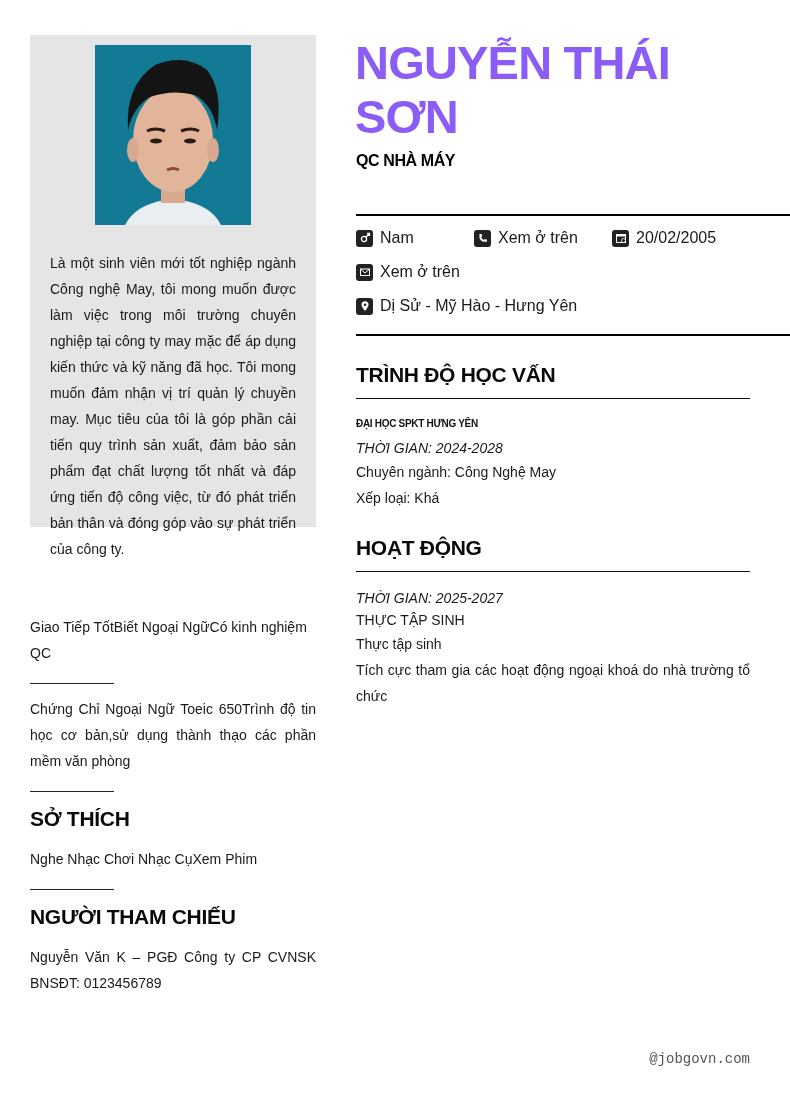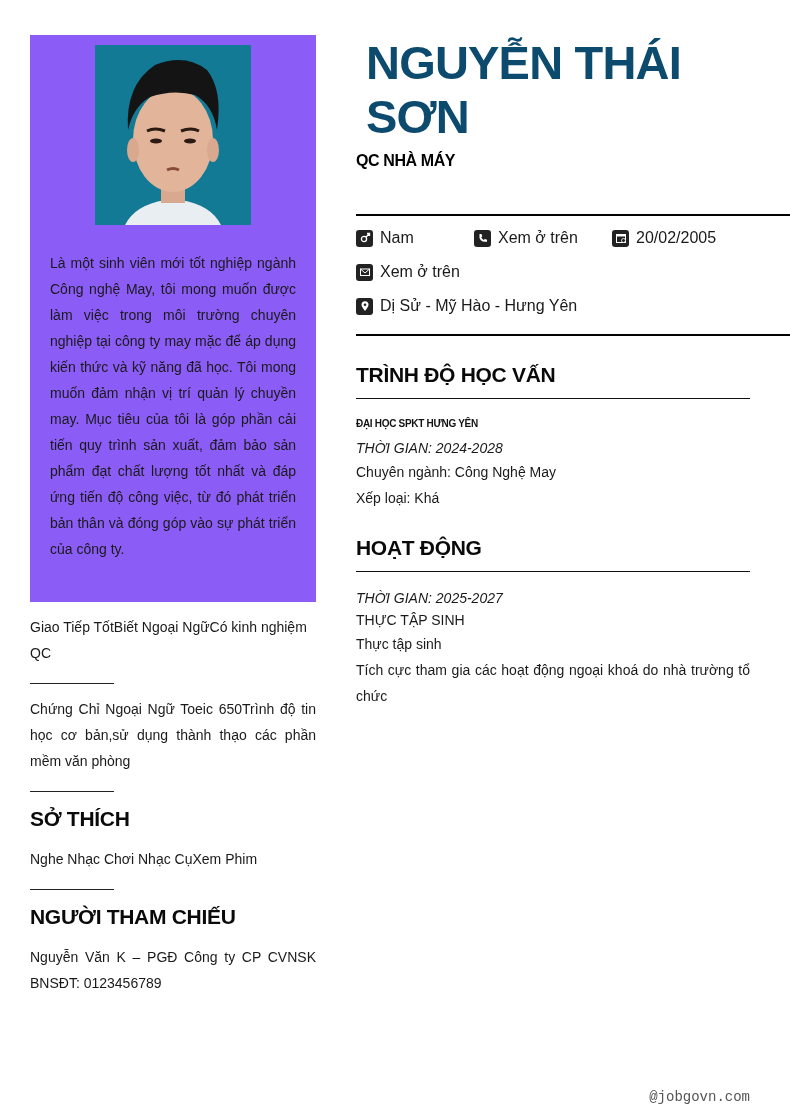--- a/index.html
+++ b/index.html
@@ -1,39 +1,39 @@
 <!DOCTYPE html>
 <html><head>
 <meta charset="utf-8">
 <style>
   * { box-sizing: border-box; margin: 0; padding: 0; }
   html, body { width: 790px; height: 1118px; background: #ffffff; overflow: hidden; }
   body { font-family: "Liberation Sans", sans-serif; color: #111; position: relative; }
 
   .left-card {
-    position: absolute; left: 30px; top: 35px; width: 286px; height: 567px;
-    background: #8b5cf6;
+    position: absolute; left: 30px; top: 35px; width: 286px; height: 492px;
+    background: #e5e5e5;
   }
   .photo {
     position: absolute; left: 65px; top: 10px; width: 156px; height: 180px;
     background: #127a94; overflow: hidden;
   }
   .summary {
     position: absolute; left: 20px; top: 215px; width: 246px;
     font-size: 14px; line-height: 26px; text-align: justify; color: #1a1a1a;
   }
 
   .left-sections { position: absolute; left: 30px; top: 602px; width: 286px; }
   .lsec-title { font-size: 21px; font-weight: bold; letter-spacing: -0.3px; color: #0a0a0a; line-height: 30px; }
   .lsec-body { font-size: 14px; line-height: 26px; color: #1a1a1a; text-align: justify; margin-top: 12px; }
   .short-rule { width: 84px; height: 1px; background: #222; margin: 17px 0 12px 0; }
 
   .name {
-    position: absolute; left: 366px; top: 36px; width: 420px;
-    font-size: 47px; font-weight: bold; line-height: 54px; letter-spacing: -0.8px; color: #0c4a6e;
+    position: absolute; left: 355px; top: 36px; width: 420px;
+    font-size: 47px; font-weight: bold; line-height: 54px; letter-spacing: -0.8px; color: #8b5cf6;
   }
   .job-title {
     position: absolute; left: 356px; top: 152px;
     font-size: 16px; font-weight: bold; letter-spacing: -0.4px; color: #000;
   }
   .rule-thick { position: absolute; left: 356px; width: 434px; height: 2px; background: #000; }
 
   .contact-row { position: absolute; left: 356px; display: flex; align-items: center; font-size: 16px; color: #1a1a1a; }
   .contact-item { display: flex; align-items: center; }
   .ic {
@@ -44,21 +44,21 @@
 
   .rsec { position: absolute; left: 356px; width: 394px; }
   .rsec-title { font-size: 21px; font-weight: bold; letter-spacing: -0.3px; color: #0a0a0a; line-height: 30px; }
   .rule-thin { width: 394px; height: 1px; background: #111; margin-top: 8px; }
   .edu-school { font-size: 10px; font-weight: bold; letter-spacing: -0.3px; margin-top: 15px; line-height: 20px; }
   .italic-time { font-size: 14px; font-style: italic; line-height: 20px; color: #1a1a1a; }
   .rbody { font-size: 14px; line-height: 26px; color: #1a1a1a; }
   .rbody-just { font-size: 14px; line-height: 26px; color: #1a1a1a; text-align: justify; }
 
   .footer {
-    position: absolute; right: 40px; top: 1089px;
+    position: absolute; right: 40px; top: 1051px;
     font-family: "Liberation Mono", monospace; font-size: 14px; color: #555;
   }
 </style>
 </head>
 <body>
 
 <div class="left-card">
   <div class="photo">
     <svg width="156" height="180" viewBox="0 0 156 180">
       <rect width="156" height="180" fill="#127a94"></rect>

